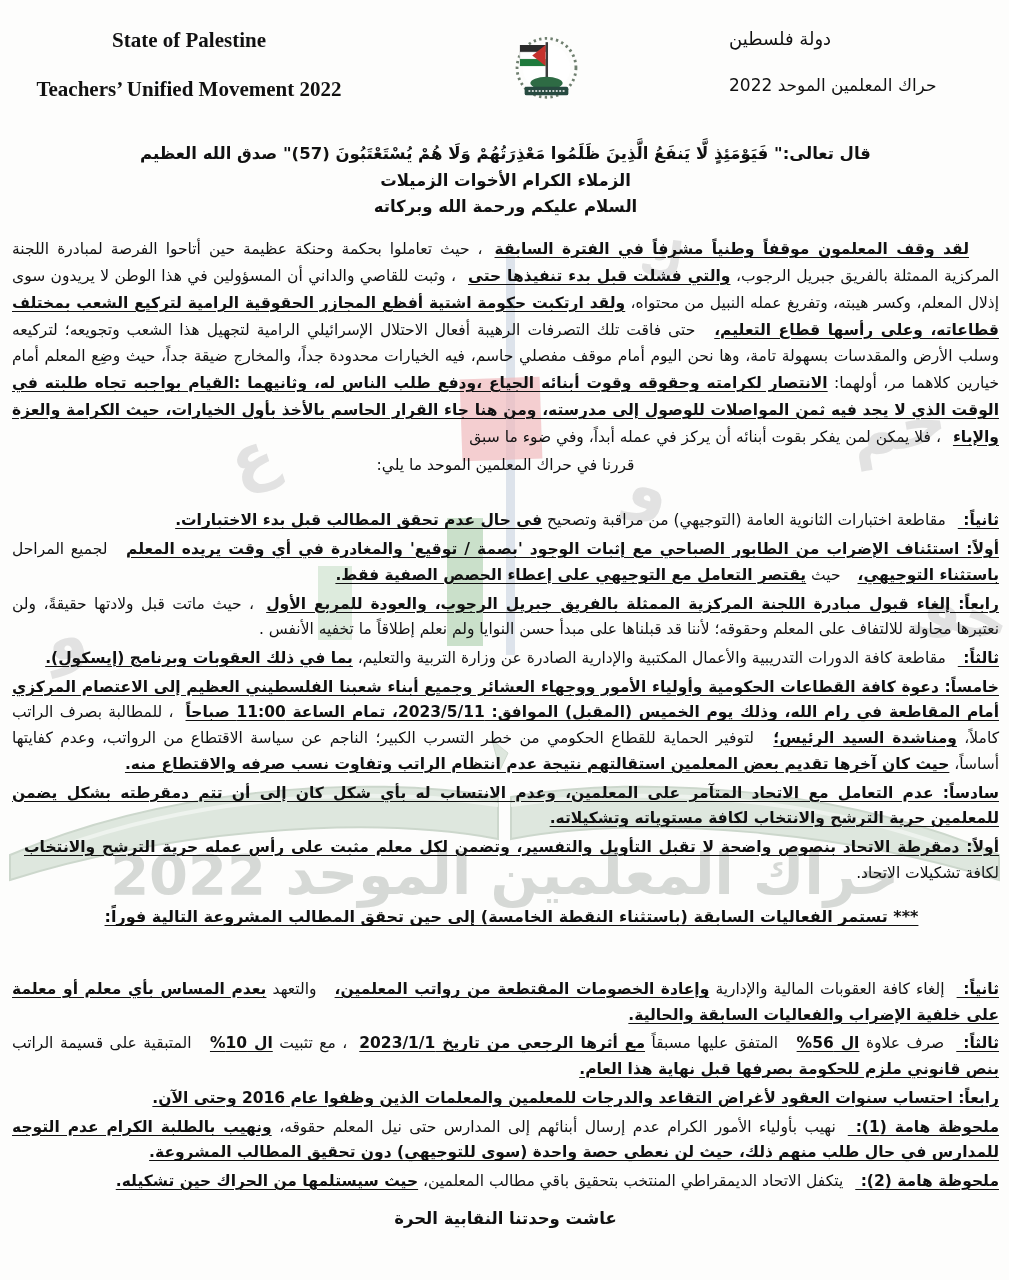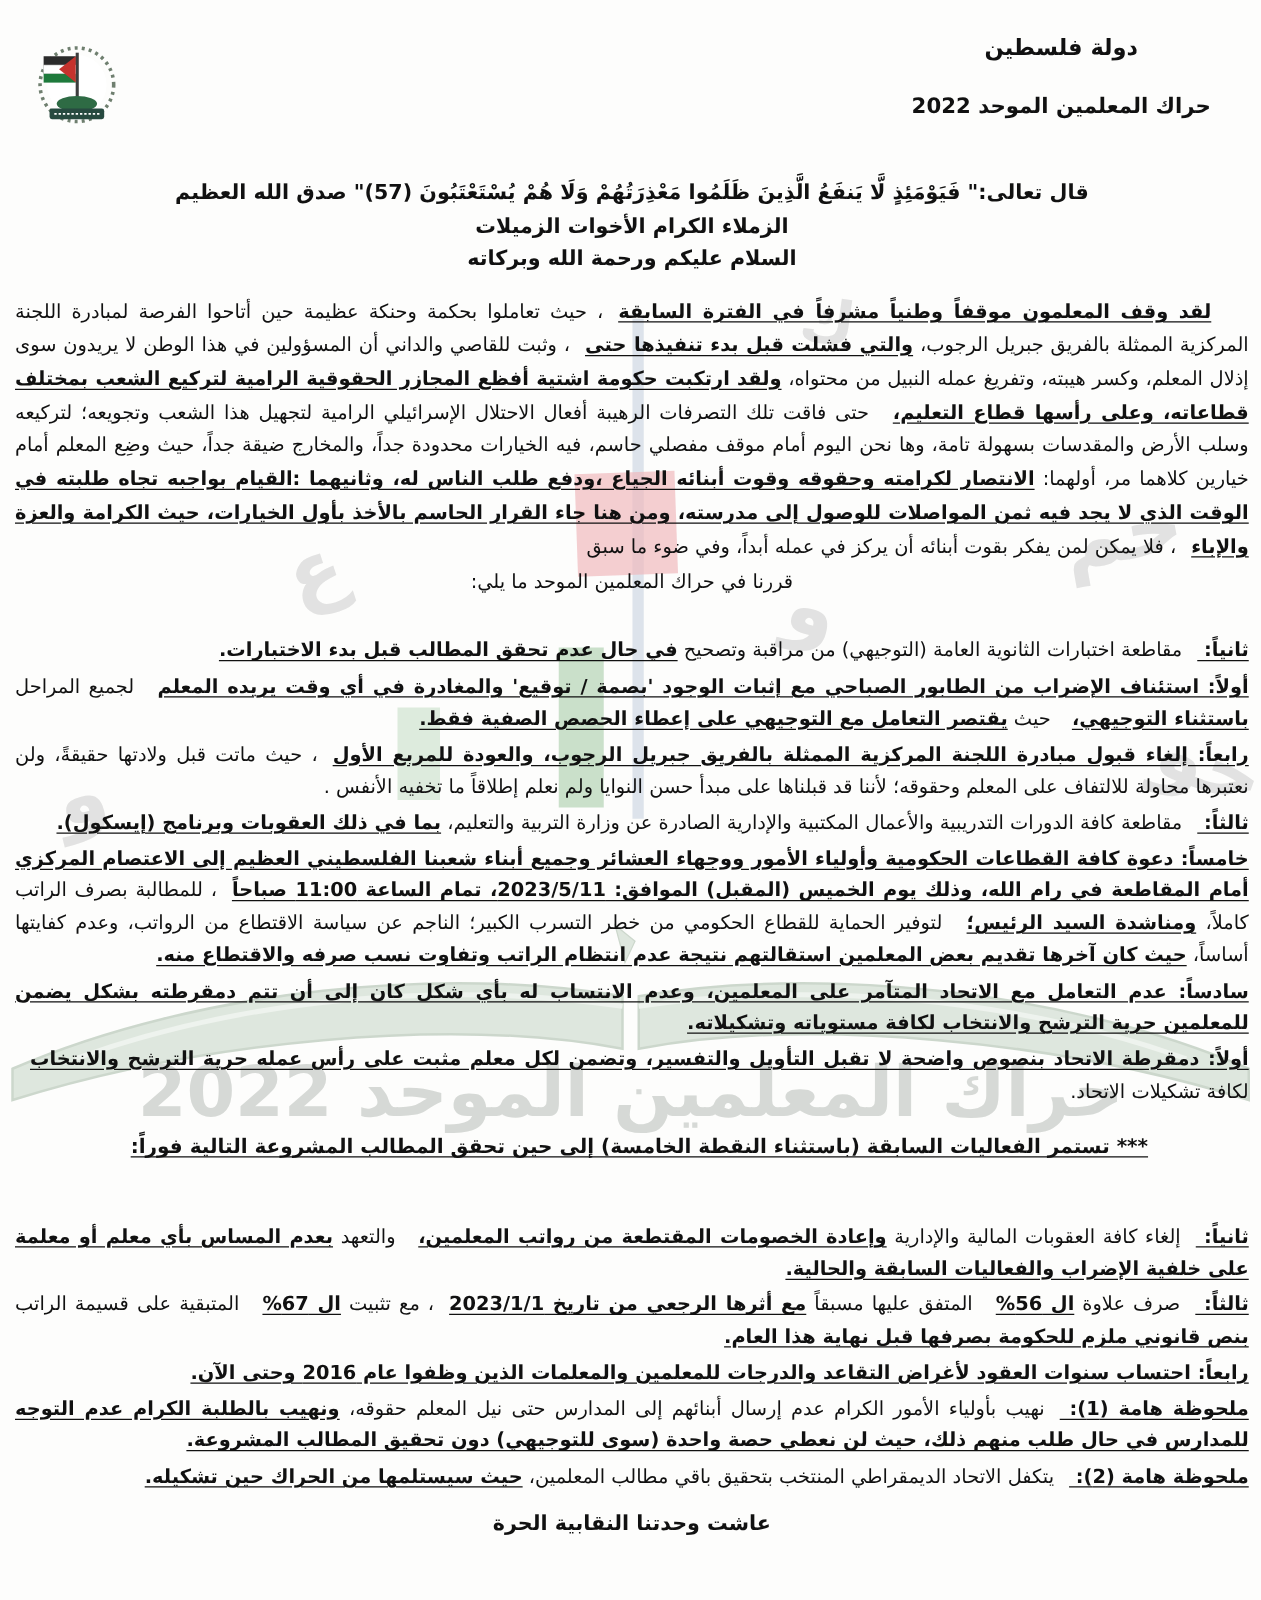--- a/index.html
+++ b/index.html
@@ -6,21 +6,21 @@
   .page{
     position:relative;width:1009px;height:1280px;margin:0 auto;
     background:#fdfdfc;overflow:hidden;
     font-family:"DejaVu Sans",sans-serif;color:#111;
   }
   
   .hdr{position:relative;z-index:2;display:flex;justify-content:space-between;align-items:flex-start;padding:22px 40px 0 14px;}
   .hdr-left{width:350px;text-align:center;direction:ltr;font-family:"Liberation Serif",serif;font-weight:bold;}
   .hdr-left .l1{font-size:21px;margin-top:6px;}
   .hdr-left .l2{font-size:21px;margin-top:24px;}
-  .hdr-right{width:240px;text-align:center;direction:rtl;font-weight:bold;}
+  .hdr-right{width:240px;text-align:left;direction:rtl;font-weight:normal;}
   .hdr-right .l1{font-size:18px;margin-top:6px;}
   .hdr-right .l2{font-size:17px;margin-top:26px;}
   .hdr-logo{width:95px;height:95px;margin-top:4px;}
   
   .wm{position:absolute;inset:0;z-index:0;pointer-events:none;}
   .wm-pole{position:absolute;left:506px;top:255px;width:9px;height:400px;background:#c3cedd;opacity:.55;}
   .wm-red{position:absolute;left:461px;top:378px;width:80px;height:82px;background:#efb9bd;opacity:.7;transform:rotate(-2deg);}
   .wm-green{position:absolute;left:447px;top:518px;width:36px;height:128px;background:#b8d5ba;opacity:.75;}
   .wm-green2{position:absolute;left:318px;top:566px;width:34px;height:74px;background:#cfe3d0;opacity:.7;}
   .wm-glyph{position:absolute;color:#cdcdcd;opacity:.55;font-weight:bold;font-size:64px;}
@@ -63,20 +63,24 @@
       <path d="M500,35 L492,5 L508,18 Z" fill="#cfdccf" stroke="#b3c4b3"></path>
       <path d="M10,120 C160,55 360,38 498,62 L498,104 C360,78 160,98 10,145 Z" fill="#cfdccf" stroke="#b3c4b3" stroke-width="2"></path>
       <path d="M999,120 C849,55 649,38 511,62 L511,104 C649,78 849,98 999,145 Z" fill="#cfdccf" stroke="#b3c4b3" stroke-width="2"></path>
       <path d="M60,112 C200,62 360,50 498,70" fill="none" stroke="#e7efe7" stroke-width="4"></path>
       <path d="M949,112 C809,62 649,50 511,70" fill="none" stroke="#e7efe7" stroke-width="4"></path>
     </svg>
     <div class="wm-text">حراك المعلمين الموحد 2022</div>
   </div>
 
   <div class="hdr">
+    <div class="hdr-left">
+      <div class="l1">State of Palestine</div>
+      <div class="l2">Teachers’ Unified Movement 2022</div>
+    </div>
     <svg class="hdr-logo" viewBox="0 0 100 100">
       <circle cx="50" cy="44" r="31" fill="none" stroke="#6f7f6f" stroke-width="3" stroke-dasharray="2.5,3.5"></circle>
       <circle cx="50" cy="44" r="25" fill="#ffffff"></circle>
       <rect x="49" y="17" width="2.6" height="38" fill="#3d3d3d"></rect>
       <rect x="22" y="20" width="27" height="7.4" fill="#2b2b2b"></rect>
       <rect x="22" y="27.4" width="27" height="7.4" fill="#ffffff" stroke="#bbbbbb" stroke-width="0.5"></rect>
       <rect x="22" y="34.8" width="27" height="7.4" fill="#1e7a3c"></rect>
       <path d="M49,20 L49,42.2 L35,31 Z" fill="#c5322d"></path>
       <ellipse cx="50" cy="60" rx="17" ry="6.5" fill="#2e6b44"></ellipse>
       <rect x="27" y="64" width="46" height="9" rx="2" fill="#274a40"></rect>
@@ -99,21 +103,21 @@
         <p class="blk center decide"><span>قررنا في حراك المعلمين الموحد ما يلي:</span></p>
         <p class="blk"><span class="bu">ثانياً: </span><span>مقاطعة اختبارات الثانوية العامة (التوجيهي) من مراقبة وتصحيح </span><span class="bu">في حال عدم تحقق المطالب قبل بدء الاختبارات.</span></p>
         <p class="blk"><span class="bu">أولاً: استئناف الإضراب من الطابور الصباحي مع إثبات الوجود 'بصمة / توقيع' والمغادرة في أي وقت يريده المعلم</span><span> لجميع المراحل </span><span class="bu">باستثناء التوجيهي،</span><span> حيث </span><span class="bu">يقتصر التعامل مع التوجيهي على إعطاء الحصص الصفية فقط.</span></p>
         <p class="blk"><span class="bu">رابعاً: إلغاء قبول مبادرة اللجنة المركزية الممثلة بالفريق جبريل الرجوب، والعودة للمربع الأول</span><span>، حيث ماتت قبل ولادتها حقيقةً، ولن نعتبرها محاولة للالتفاف على المعلم وحقوقه؛ لأننا قد قبلناها على مبدأ حسن النوايا ولم نعلم إطلاقاً ما تخفيه الأنفس .</span></p>
         <p class="blk"><span class="bu">ثالثاً: </span><span>مقاطعة كافة الدورات التدريبية والأعمال المكتبية والإدارية الصادرة عن وزارة التربية والتعليم، </span><span class="bu">بما في ذلك العقوبات وبرنامج (إيسكول).</span></p>
         <p class="blk"><span class="bu">خامساً: دعوة كافة القطاعات الحكومية وأولياء الأمور ووجهاء العشائر وجميع أبناء شعبنا الفلسطيني العظيم إلى الاعتصام المركزي أمام المقاطعة في رام الله، وذلك يوم الخميس (المقبل) الموافق: 2023/5/11، تمام الساعة 11:00 صباحاً</span><span>، للمطالبة بصرف الراتب كاملاً، </span><span class="bu">ومناشدة السيد الرئيس؛</span><span> لتوفير الحماية للقطاع الحكومي من خطر التسرب الكبير؛ الناجم عن سياسة الاقتطاع من الرواتب، وعدم كفايتها أساساً، </span><span class="bu">حيث كان آخرها تقديم بعض المعلمين استقالتهم نتيجة عدم انتظام الراتب وتفاوت نسب صرفه والاقتطاع منه.</span></p>
         <p class="blk"><span class="bu">سادساً: عدم التعامل مع الاتحاد المتآمر على المعلمين، وعدم الانتساب له بأي شكل كان إلى أن تتم دمقرطته بشكل يضمن للمعلمين حرية الترشح والانتخاب لكافة مستوياته وتشكيلاته.</span></p>
         <p class="blk"><span class="bu">أولاً: دمقرطة الاتحاد بنصوص واضحة لا تقبل التأويل والتفسير، وتضمن لكل معلم مثبت على رأس عمله حرية الترشح والانتخاب</span><span> لكافة تشكيلات الاتحاد.</span></p>
         <p class="blk center stars"><span class="bu">*** تستمر الفعاليات السابقة (باستثناء النقطة الخامسة) إلى حين تحقق المطالب المشروعة التالية فوراً:</span></p>
         <p class="blk"><span class="bu">ثانياً: </span><span>إلغاء كافة العقوبات المالية والإدارية </span><span class="bu">وإعادة الخصومات المقتطعة من رواتب المعلمين،</span><span> والتعهد </span><span class="bu">بعدم المساس بأي معلم أو معلمة على خلفية الإضراب والفعاليات السابقة والحالية.</span></p>
-        <p class="blk"><span class="bu">ثالثاً: </span><span>صرف علاوة </span><span class="bu">ال 56%</span><span> المتفق عليها مسبقاً </span><span class="bu">مع أثرها الرجعي من تاريخ 2023/1/1</span><span>، مع تثبيت </span><span class="bu">ال 67%</span><span> المتبقية على قسيمة الراتب </span><span class="bu">بنص قانوني ملزم للحكومة بصرفها قبل نهاية هذا العام.</span></p>
+        <p class="blk"><span class="bu">ثالثاً: </span><span>صرف علاوة </span><span class="bu">ال 56%</span><span> المتفق عليها مسبقاً </span><span class="bu">مع أثرها الرجعي من تاريخ 2023/1/1</span><span>، مع تثبيت </span><span class="bu">ال 10%</span><span> المتبقية على قسيمة الراتب </span><span class="bu">بنص قانوني ملزم للحكومة بصرفها قبل نهاية هذا العام.</span></p>
         <p class="blk"><span class="bu">رابعاً: احتساب سنوات العقود لأغراض التقاعد والدرجات للمعلمين والمعلمات الذين وظفوا عام 2016 وحتى الآن.</span></p>
         <p class="blk"><span class="bu">ملحوظة هامة (1): </span><span>نهيب بأولياء الأمور الكرام عدم إرسال أبنائهم إلى المدارس حتى نيل المعلم حقوقه، </span><span class="bu">ونهيب بالطلبة الكرام عدم التوجه للمدارس في حال طلب منهم ذلك، حيث لن نعطي حصة واحدة (سوى للتوجيهي) دون تحقيق المطالب المشروعة.</span></p>
         <p class="blk"><span class="bu">ملحوظة هامة (2): </span><span>يتكفل الاتحاد الديمقراطي المنتخب بتحقيق باقي مطالب المعلمين، </span><span class="bu">حيث سيستلمها من الحراك حين تشكيله.</span></p>
       </div>
     <div class="ftr">
       <div>عاشت وحدتنا النقابية الحرة</div>
 
     </div>
 
   </div>

